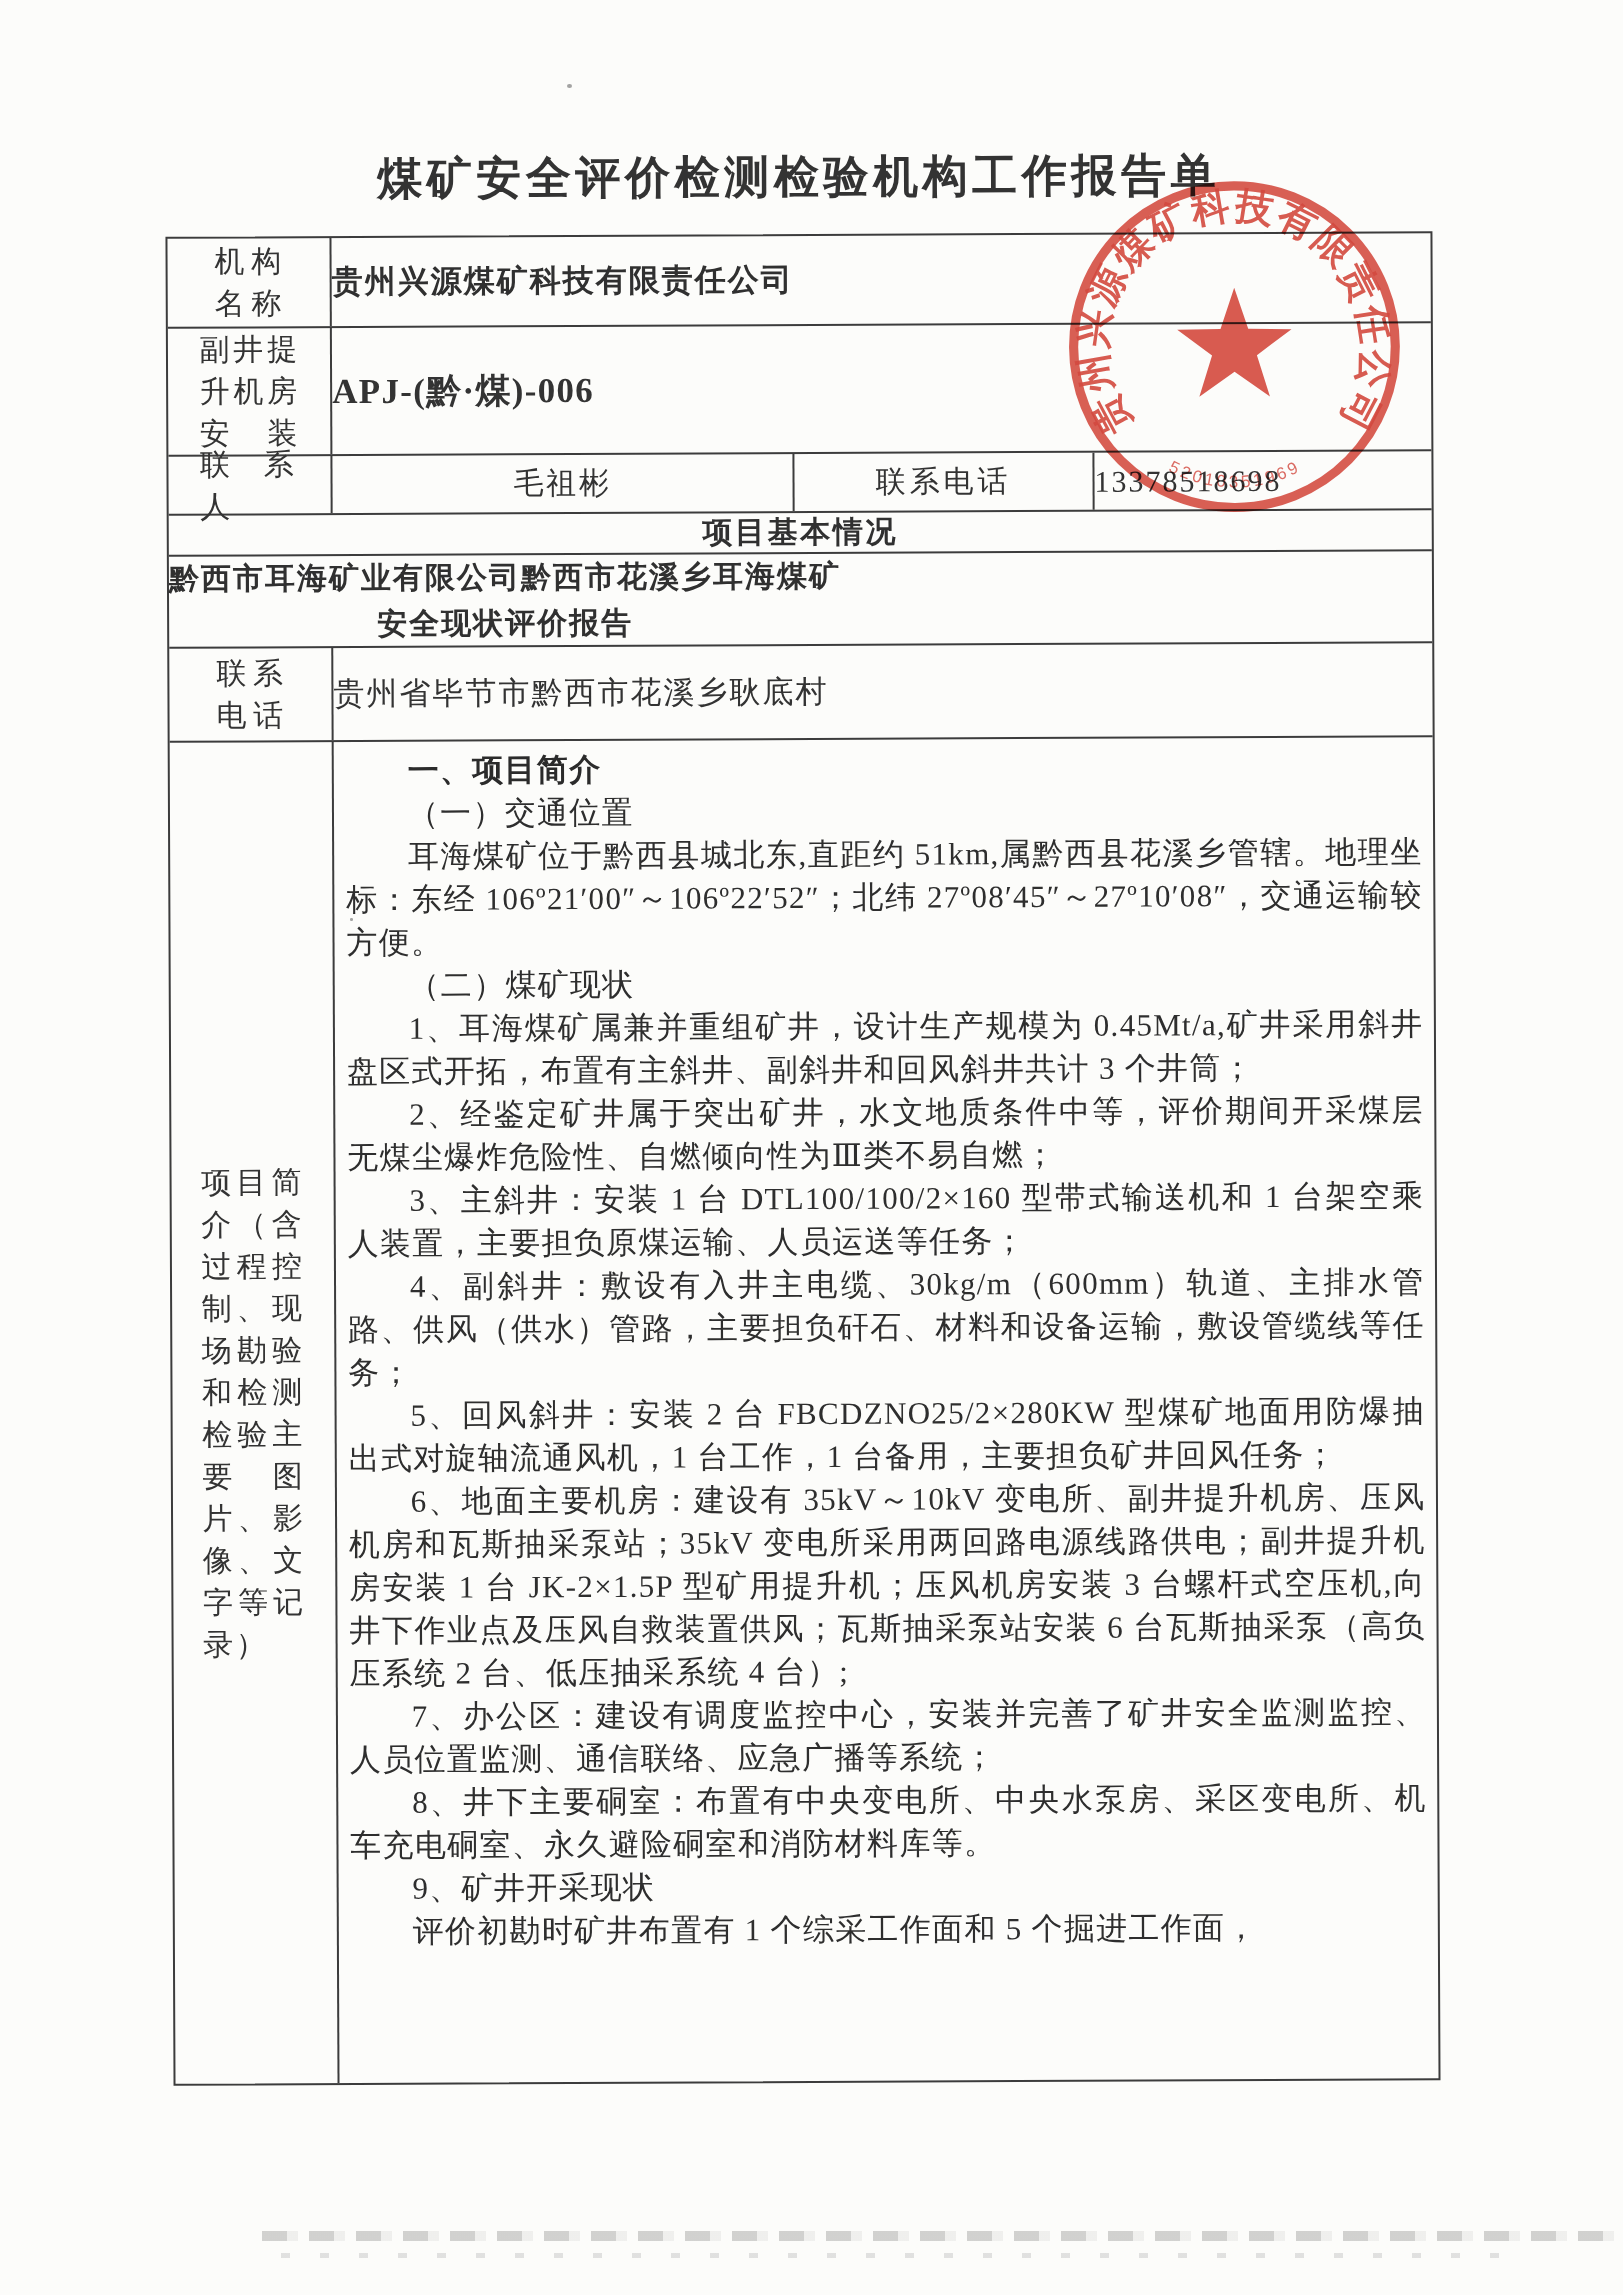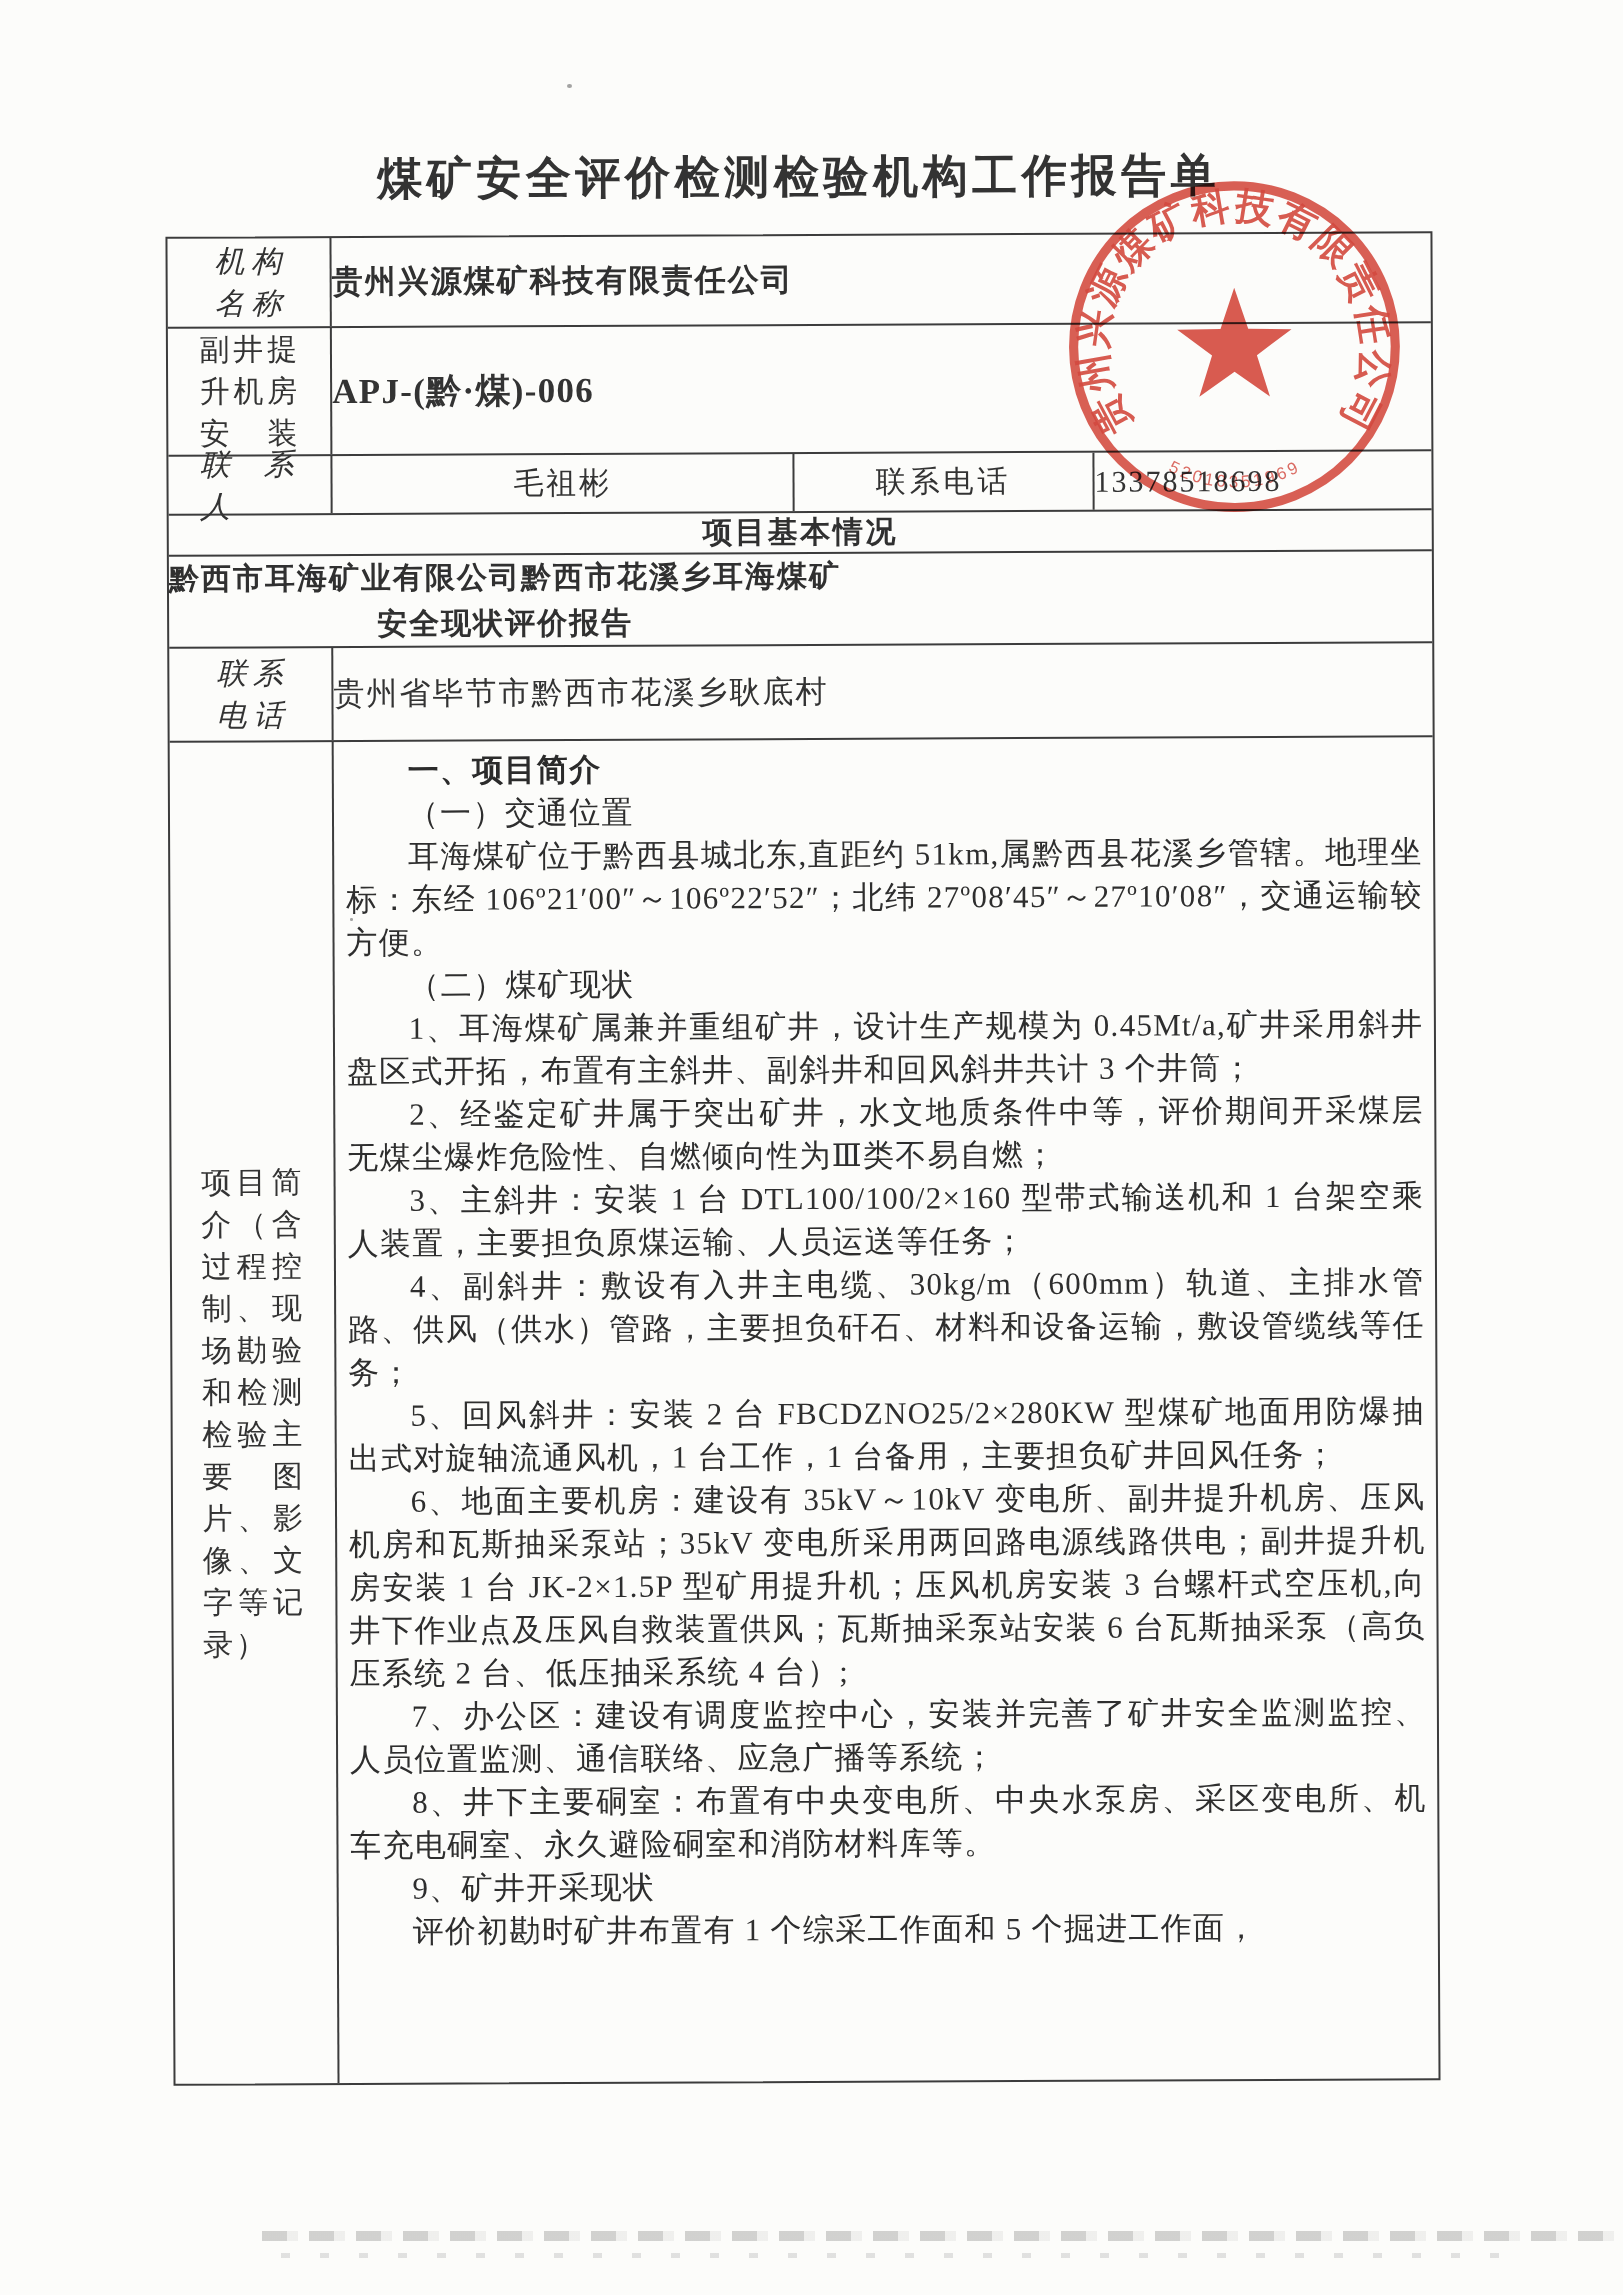--- a/index.html
+++ b/index.html
@@ -33,21 +33,21 @@
     box-sizing:border-box;border-right:2.6px solid #3c3c3c;
     display:flex;align-items:center;justify-content:center;
     font-size:30px;color:#333;
   }
   .t-cell:last-child{border-right:none;}
   .c-label{width:164px;flex:0 0 164px;}
   .label-inner{
     text-align:justify;text-align-last:justify;
     letter-spacing:1.3px;line-height:42px;
   }
-  .w2{width:68px;font-style:italic;} 
+  .w2{width:68px;} 
   .w3{width:99px;} 
   .r1{height:90px;}
   .r2{height:128px;}
   .r3{height:59px;}
   .r4{height:41px;}
   .r5{height:92px;}
   .r6{height:94px;}
   .r7{height:1341px;}
   .bold-sans{
     font-family:"Liberation Sans","DejaVu Sans",sans-serif;
@@ -120,21 +120,21 @@
 
     <div class="t-row r2">
       <div class="t-cell c-label">
         <div class="label-inner w3">副井提升机房安装</div>
       </div>
       <div class="t-cell cert-no">APJ-(黔·煤)-006</div>
     </div>
 
     <div class="t-row r3">
       <div class="t-cell c-label">
-        <div class="label-inner w3" style="text-align-last:auto;letter-spacing:5.2px;font-style:italic;">联系人</div>
+        <div class="label-inner w3" style="text-align-last:auto;letter-spacing:5.2px;">联系人</div>
       </div>
       <div class="t-cell contact-name" style="width:462px;flex:0 0 462px;">毛祖彬</div>
       <div class="t-cell phone-label" style="width:300px;flex:0 0 300px;">联系电话</div>
       <div class="t-cell phone-number">13378518698</div>
     </div>
 
     <div class="t-row r4">
       <div class="t-cell bold-sans section-header" style="flex:1;">项目基本情况</div>
     </div>
 

